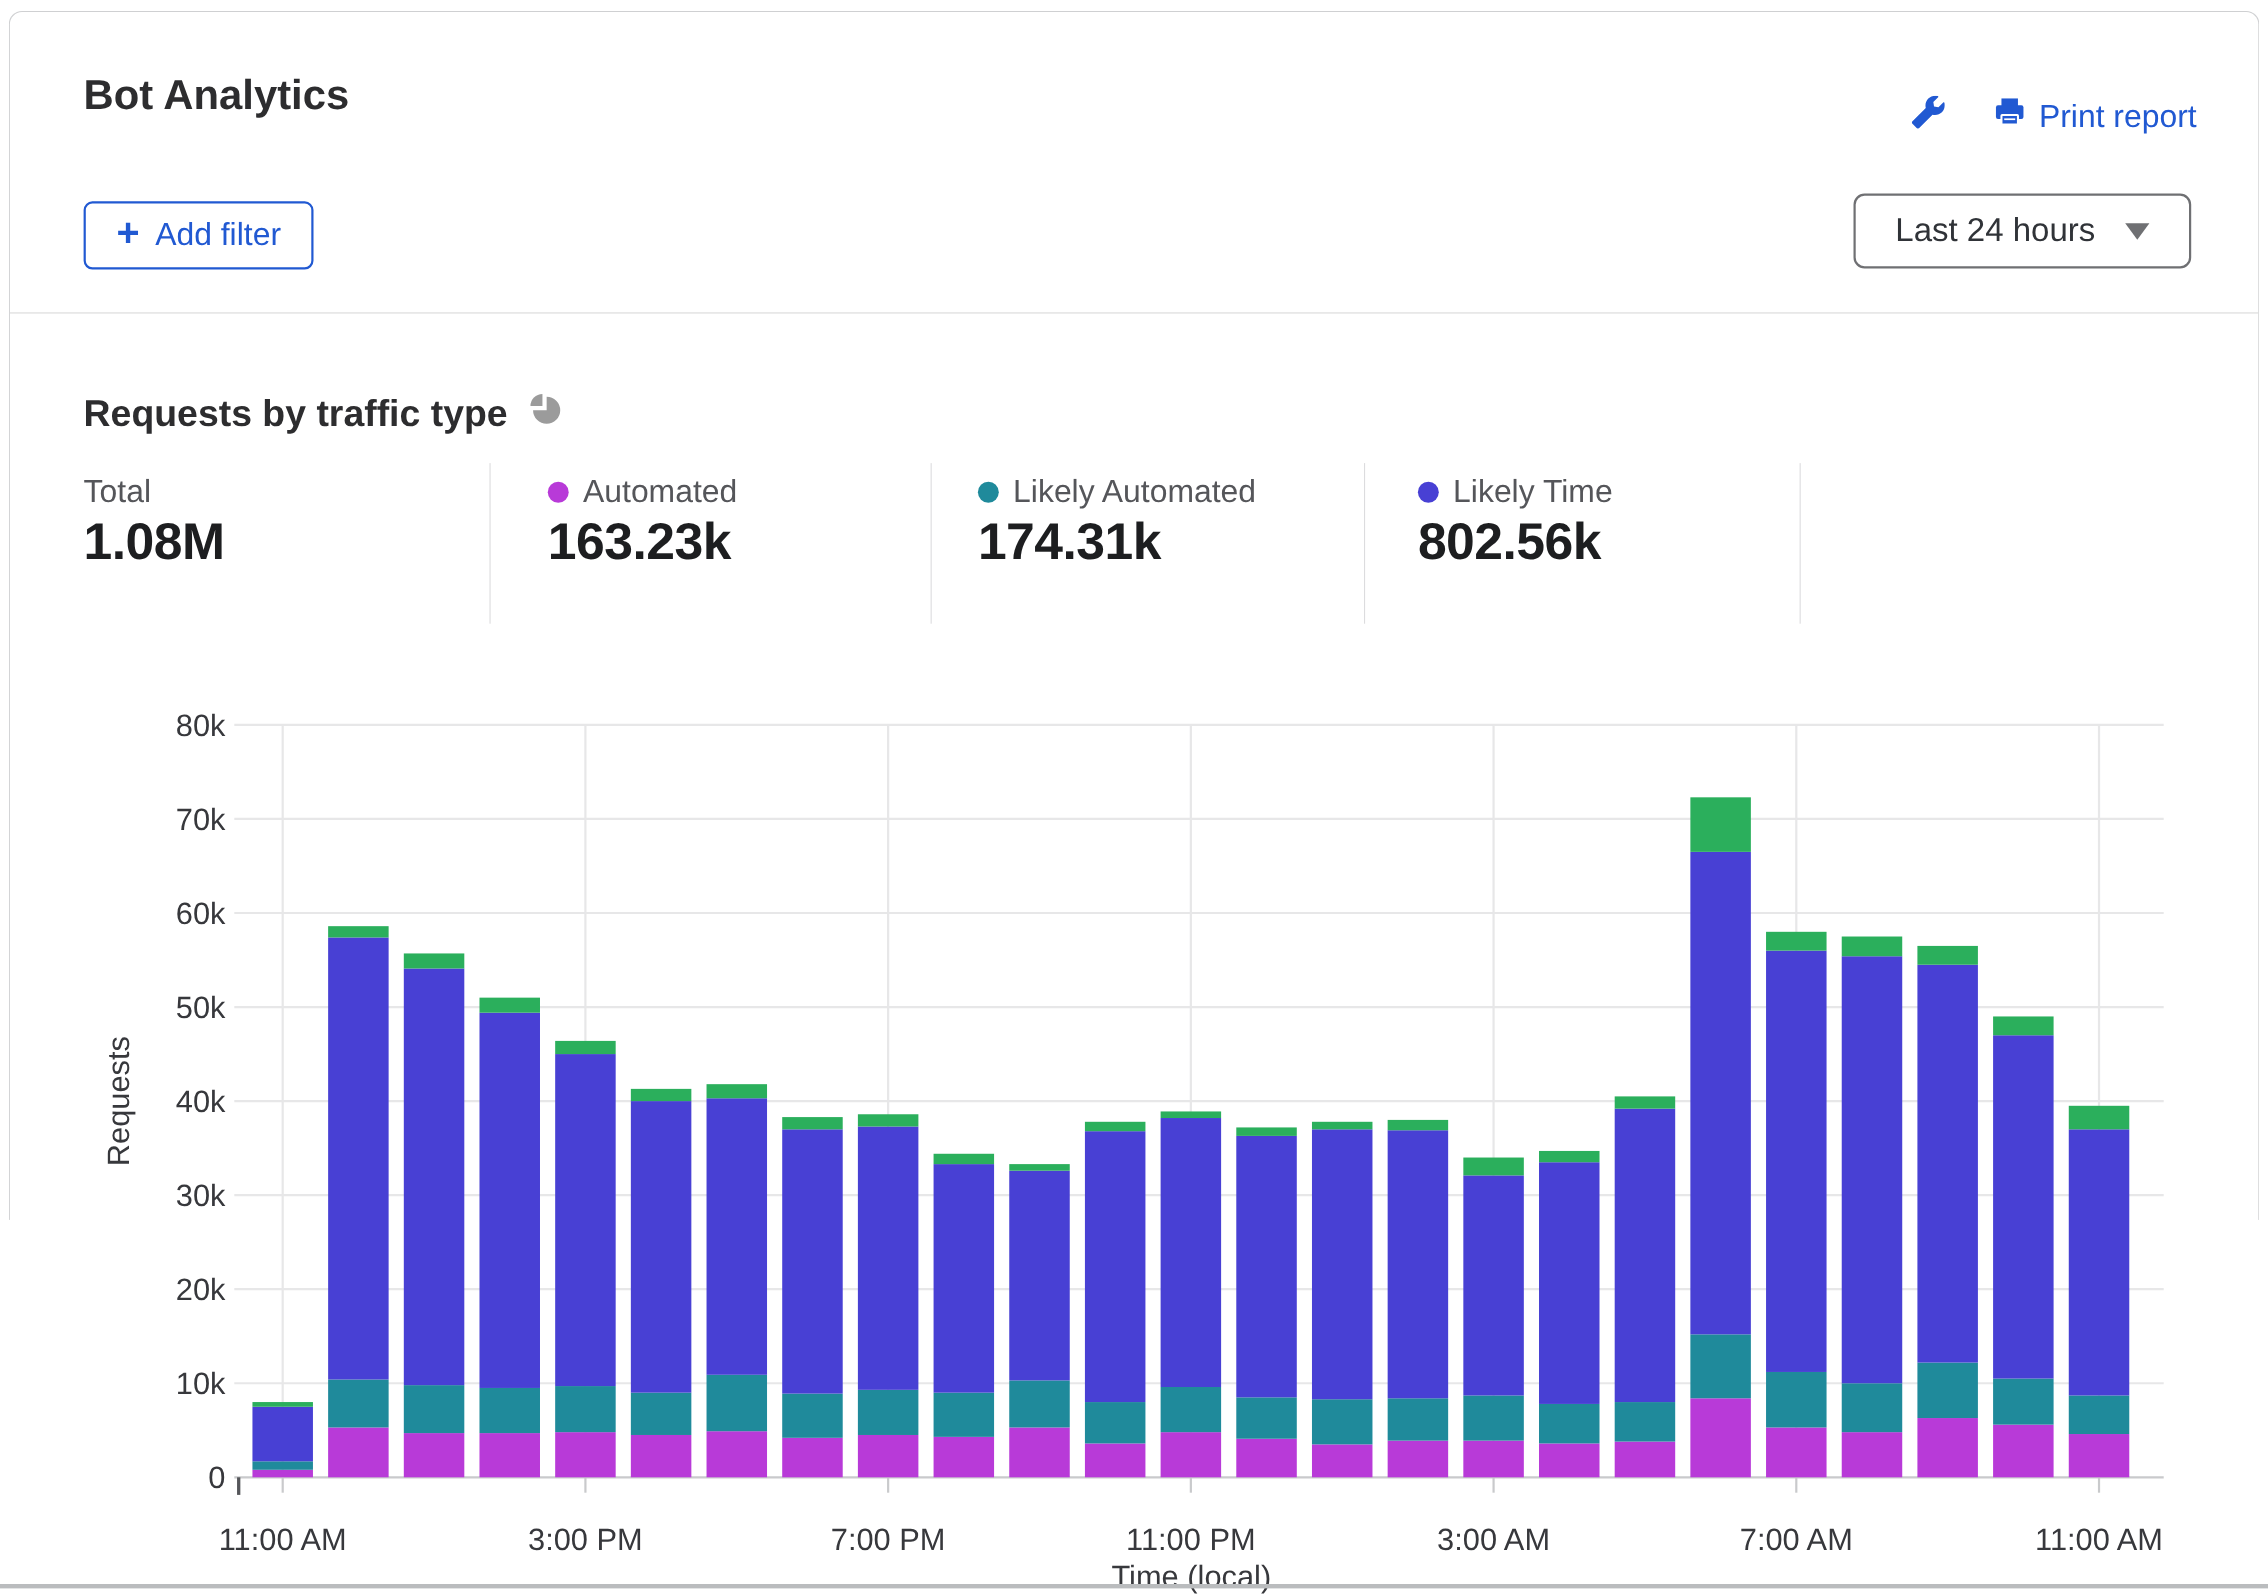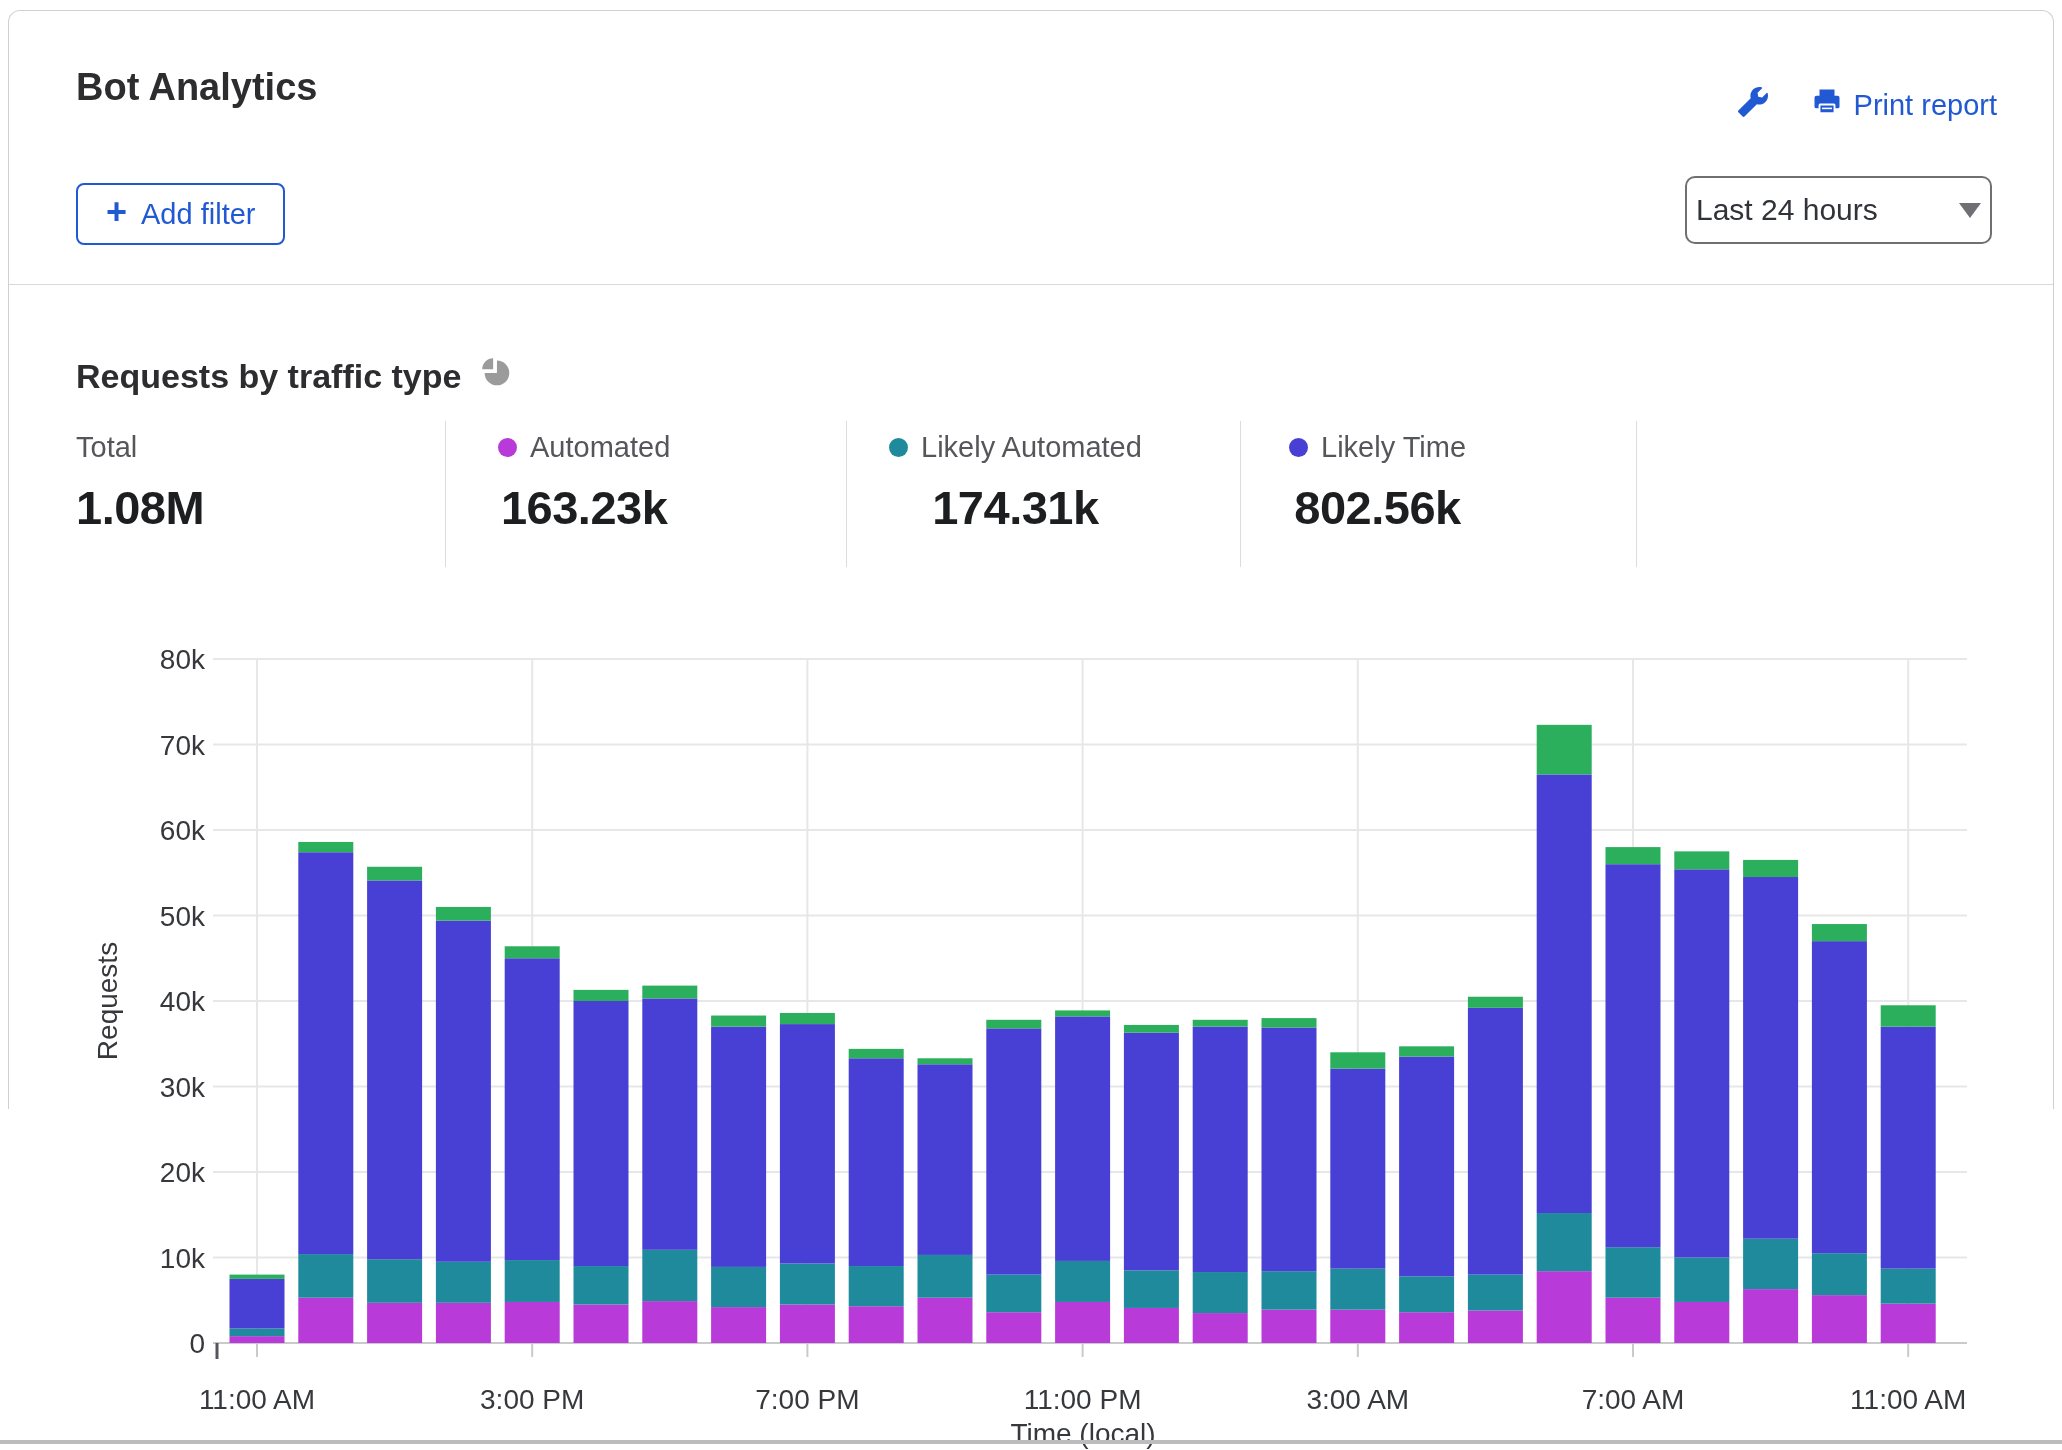--- a/index.html
+++ b/index.html
@@ -17,30 +17,30 @@
     position:absolute; left:67px; top:172px; height:62px; padding:0 28px;
     display:flex; align-items:center; gap:14px;
     border:2px solid #2159D2; border-radius:8px; background:#fff;
     color:#2159D2; font-size:29px; cursor:pointer;
   }
   .btn-add-filter .plus { font-size:36px; font-weight:bold; line-height:1; margin-top:-4px; }
   .dropdown {
     position:absolute; left:1676px; top:165px; width:307px; height:68px;
     border:2px solid #6f7073; border-radius:10px; background:#fff;
     display:flex; align-items:center; justify-content:space-between;
-    padding:0 9px; font-size:30px; color:#303338; cursor:pointer;
+    padding:0 36px; font-size:30px; color:#303338; cursor:pointer;
   }
   .caret { width:0; height:0; border-left:11px solid transparent; border-right:11px solid transparent; border-top:15px solid #6f7073; }
   .header-divider { position:absolute; left:0; top:273px; width:100%; height:1px; background:#d9d9da; }
   .section-heading { position:absolute; left:67px; top:342px; font-size:34px; font-weight:bold; color:#2d2d2f; display:flex; align-items:center; gap:16px; }
   .stat-divider { position:absolute; top:410px; width:1px; height:146px; background:#dcdcde; }
   .stat-col { position:absolute; top:420px; }
   .stat-label { display:flex; align-items:center; gap:13px; font-size:29px; color:#55565a; }
   .dot { width:19px; height:19px; border-radius:50%; display:inline-block; }
-  .stat-value { margin-top:16px; font-size:47px; font-weight:bold; color:#1d1e20; letter-spacing:-0.5px;text-align:center; }
+  .stat-value { font-size:47px; font-weight:bold; color:#1d1e20; letter-spacing:-0.5px; }
   svg text { font-family:"Liberation Sans", sans-serif; }
   .chart-wrap { position:absolute; left:0; top:600px; width:2062px; height:850px; }
 </style>
 </head>
 <body>
 
 <div class="card">
 
   <div class="page-title">Bot Analytics</div>
 

